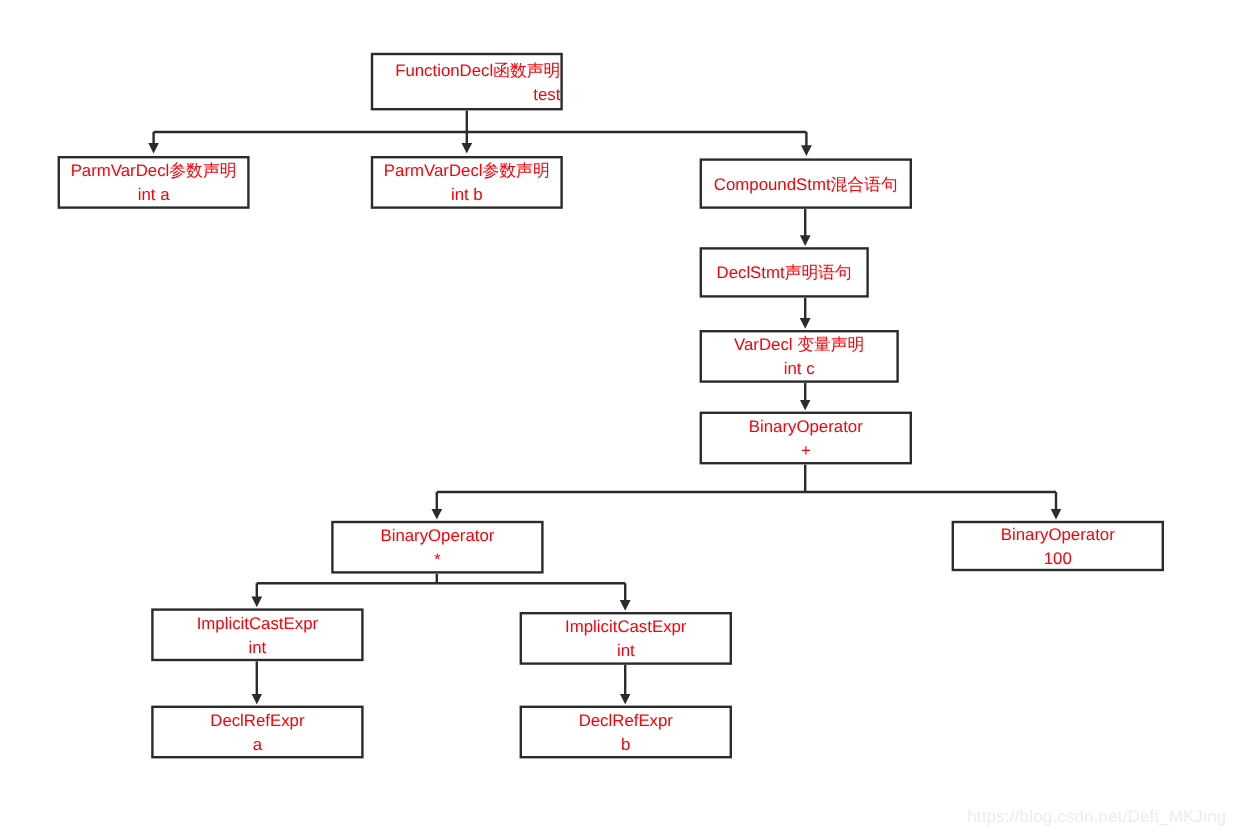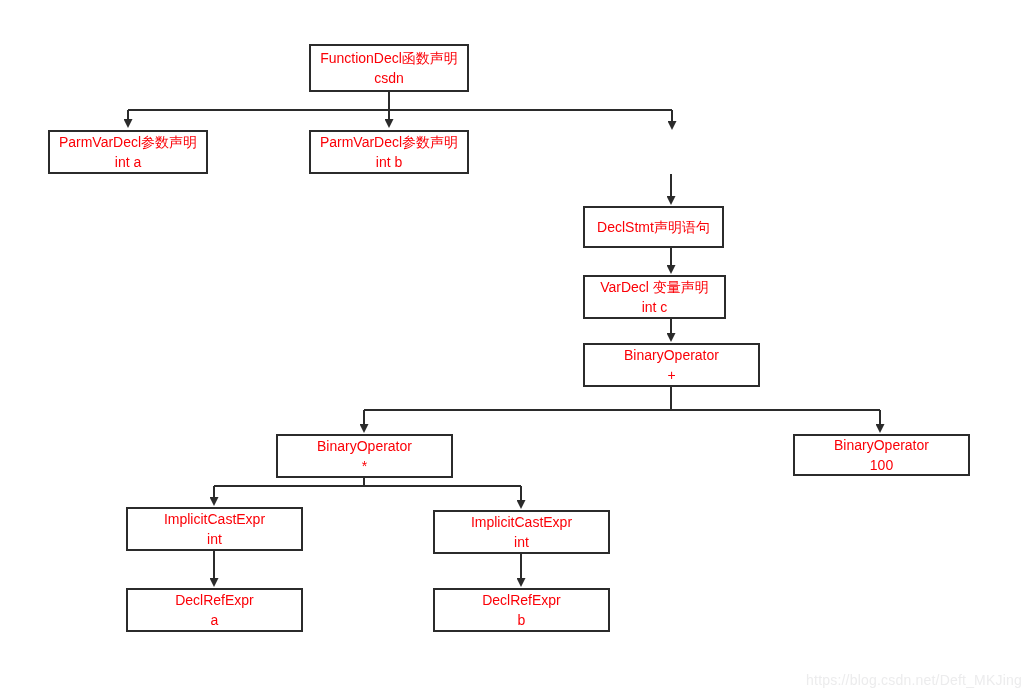--- a/index.html
+++ b/index.html
@@ -111,41 +111,44 @@
 
     <g>
       <path d="M214,551 L214,579" stroke="#2b2b2b" stroke-width="2" fill="none" marker-end="url(#arrowhead)"></path>
     </g>
 
     <g>
       <path d="M521,554 L521,579" stroke="#2b2b2b" stroke-width="2" fill="none" marker-end="url(#arrowhead)"></path>
     </g>
   </svg>
 
-  <div class="node" style="left:309px; top:44px; width:160px; height:48px;">
+  <div class="node" style="left:309px; top:44px; width:160px; height:48px;align-items:flex-end;">
     <span class="line1">FunctionDecl函数声明</span>
-    <span class="line2">csdn</span>
+    <span class="line2">test</span>
   </div>
 
   <div class="node" style="left:48px; top:130px; width:160px; height:44px;">
     <span class="line1">ParmVarDecl参数声明</span>
     <span class="line2">int a</span>
   </div>
 
   <div class="node" style="left:309px; top:130px; width:160px; height:44px;">
     <span class="line1">ParmVarDecl参数声明</span>
     <span class="line2">int b</span>
   </div>
 
+  <div class="node single" style="left:583px; top:132px; width:177px; height:42px;">
+    <span class="line1">CompoundStmt混合语句</span>
+  </div>
 
   <div class="node single" style="left:583px; top:206px; width:141px; height:42px;">
     <span class="line1">DeclStmt声明语句</span>
   </div>
 
-  <div class="node" style="left:583px; top:275px; width:143px; height:44px;">
+  <div class="node" style="left:583px; top:275px; width:166px; height:44px;">
     <span class="line1">VarDecl 变量声明</span>
     <span class="line2">int c</span>
   </div>
 
   <div class="node" style="left:583px; top:343px; width:177px; height:44px;">
     <span class="line1">BinaryOperator</span>
     <span class="line2">+</span>
   </div>
 
   <div class="node" style="left:276px; top:434px; width:177px; height:44px;">

